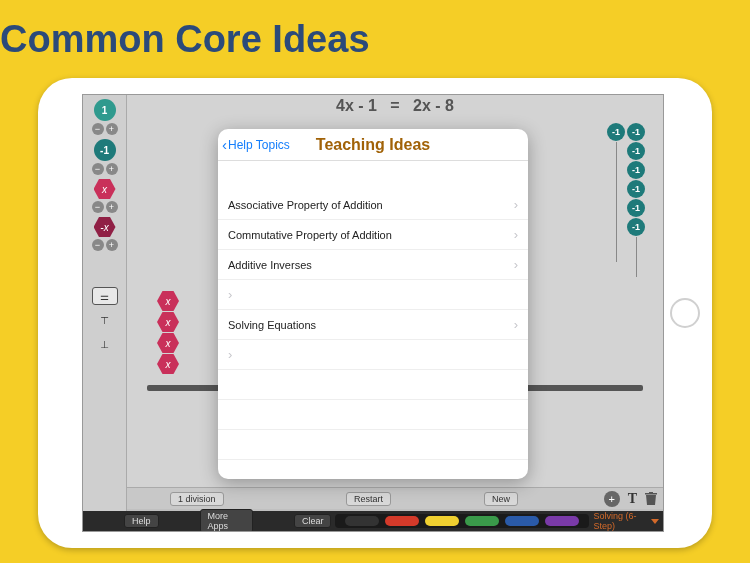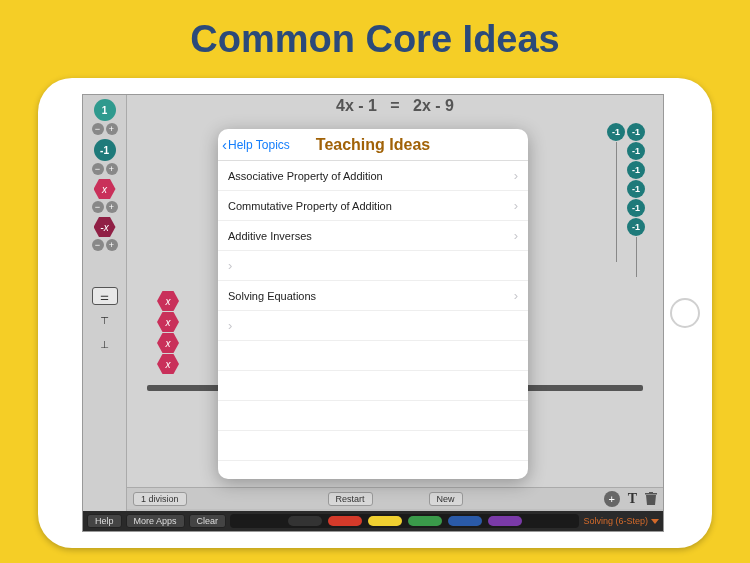--- a/index.html
+++ b/index.html
@@ -1,17 +1,17 @@
 <!DOCTYPE html>
 <html><head>
 <meta charset="utf-8">
 <style>
   * { margin: 0; padding: 0; box-sizing: border-box; font-family: -apple-system, Helvetica, Arial, sans-serif; }
   body { width: 750px; height: 563px; background: #f5ce26; overflow: hidden; }
-  .title { text-align: center; color: #2b4a7a; font-size: 38px; font-weight: 700; padding-top: 18px; }
+  .title { text-align: left; color: #2b4a7a; font-size: 38px; font-weight: 700; padding-top: 18px; }
   .ipad-frame { position: absolute; left: 38px; top: 78px; width: 674px; height: 470px; background: #fff; border-radius: 34px; box-shadow: 0 2px 6px rgba(0,0,0,0.25); }
   .home-btn { position: absolute; right: 12px; top: 50%; transform: translateY(-50%); width: 30px; height: 30px; border: 2px solid #d0d0d0; border-radius: 50%; background: #fff; }
   .screen { position: absolute; left: 44px; top: 16px; right: 48px; bottom: 16px; background: #c0c0c0; border: 1px solid #999; overflow: hidden; }
 
   
   .palette { position: absolute; left: 0; top: 0; width: 44px; height: 100%; background: #cfcfcf; border-right: 1px solid #aaa; }
   .tok { width: 22px; height: 22px; border-radius: 50%; margin: 4px auto 0; display: flex; align-items: center; justify-content: center; font-size: 10px; font-weight: 700; color: #fff; }
   .tok.green { background: #2f9a8e; }
   .tok.teal { background: #1e7a7a; }
   .hex { width: 22px; height: 20px; margin: 4px auto 0; display: flex; align-items: center; justify-content: center; font-size: 10px; font-style: italic; color: #fff; clip-path: polygon(25% 0,75% 0,100% 50%,75% 100%,25% 100%,0 50%); }
@@ -29,37 +29,37 @@
   .stack-left { position: absolute; left: 30px; bottom: 112px; }
   .stack-left .hex { margin: 1px 0; }
   .balloons { position: absolute; right: 18px; top: 28px; display: flex; gap: 2px; }
   .bcol { display: flex; flex-direction: column; gap: 1px; }
   .bal { width: 18px; height: 18px; border-radius: 50%; background: #1e7a7a; color: #fff; font-size: 9px; display: flex; align-items: center; justify-content: center; font-weight: 700; }
   .bstr { width: 1px; height: 120px; background: #888; margin: 0 auto; }
 
   
   .midbar { position: absolute; left: 44px; right: 0; bottom: 22px; height: 22px; background: #c8c8c8; border-top: 1px solid #aaa; display: flex; align-items: center; padding: 0 6px; gap: 8px; }
   .botbar { position: absolute; left: 0; right: 0; bottom: 0; height: 20px; background: #2a2a2a; display: flex; align-items: center; padding: 0 4px; gap: 4px; }
-  .pill { background: #d8d8d8; border: 1px solid #999; border-radius: 3px; padding: 1px 7px; font-size: 9px; color: #333; }
+  .pill { background: #d8d8d8; border: 1px solid #999; border-radius: 3px; padding: 1px 7px; font-size: 9px; color: #333; margin-left: 37px; }
   .pill.dark { background: #444; border-color: #222; color: #ddd; }
   .spacer { flex: 1; }
   .markers { flex: 1; display: flex; justify-content: center; gap: 6px; padding: 2px 10px; background: #1a1a1a; border-radius: 4px; }
   .marker { width: 34px; height: 10px; border-radius: 5px; }
   .circ-btn { width: 16px; height: 16px; border-radius: 50%; background: #666; color: #fff; font-size: 11px; line-height: 16px; text-align: center; }
   .trash { width: 12px; height: 14px; color: #444; }
   .status { font-size: 9px; color: #d46a2a; display: flex; align-items: center; gap: 3px; }
   .tri { width: 0; height: 0; border-left: 4px solid transparent; border-right: 4px solid transparent; border-top: 5px solid #d46a2a; }
 
   
   .popover { position: absolute; left: 50%; top: 34px; transform: translateX(-50%); width: 310px; height: 350px; background: #fff; border-radius: 10px; box-shadow: 0 4px 18px rgba(0,0,0,0.3); overflow: hidden; display: flex; flex-direction: column; }
   .pop-hdr { height: 32px; display: flex; align-items: center; border-bottom: 1px solid #ddd; position: relative; }
   .back { color: #157efb; font-size: 12px; display: flex; align-items: center; padding-left: 4px; gap: 1px; }
   .chev { font-size: 15px; line-height: 1; }
   .pop-title { position: absolute; left: 0; right: 0; text-align: center; font-size: 16px; font-weight: 600; color: #a16207; pointer-events: none; }
-  .pop-list { flex: 1; overflow: hidden; }
+  .pop-list { flex: 1; overflow: hidden; margin-top: 29px; }
   .row { height: 30px; display: flex; align-items: center; justify-content: space-between; padding: 0 10px; border-bottom: 1px solid #eee; font-size: 11px; color: #222; }
   .row .arr { color: #c7c7cc; font-size: 13px; }
   .row.empty { color: transparent; }
 </style>
 </head>
 <body>
 
 <div class="title">Common Core Ideas</div>
 
 <div class="ipad-frame">
@@ -91,21 +91,21 @@
       <div style="height:30px"></div>
       <div class="tool-ico">⚌</div>
       <div class="tool-ico" style="border:none;background:none">⊤</div>
       <div class="tool-ico" style="border:none;background:none">⊥</div>
     </div>
 
     <div class="canvas">
       <div class="equation">
         <span>4x - 1</span>
         &nbsp;&nbsp;<span>=</span>&nbsp;&nbsp;
-        <span>2x - 9</span>
+        <span>2x - 8</span>
       </div>
       <div class="stack-left">
         <div class="hex pink">x</div>
         <div class="hex pink">x</div>
         <div class="hex pink">x</div>
         <div class="hex pink">x</div>
       </div>
       <div class="balloons">
         <div class="bcol">
           <div class="bal">-1</div>

